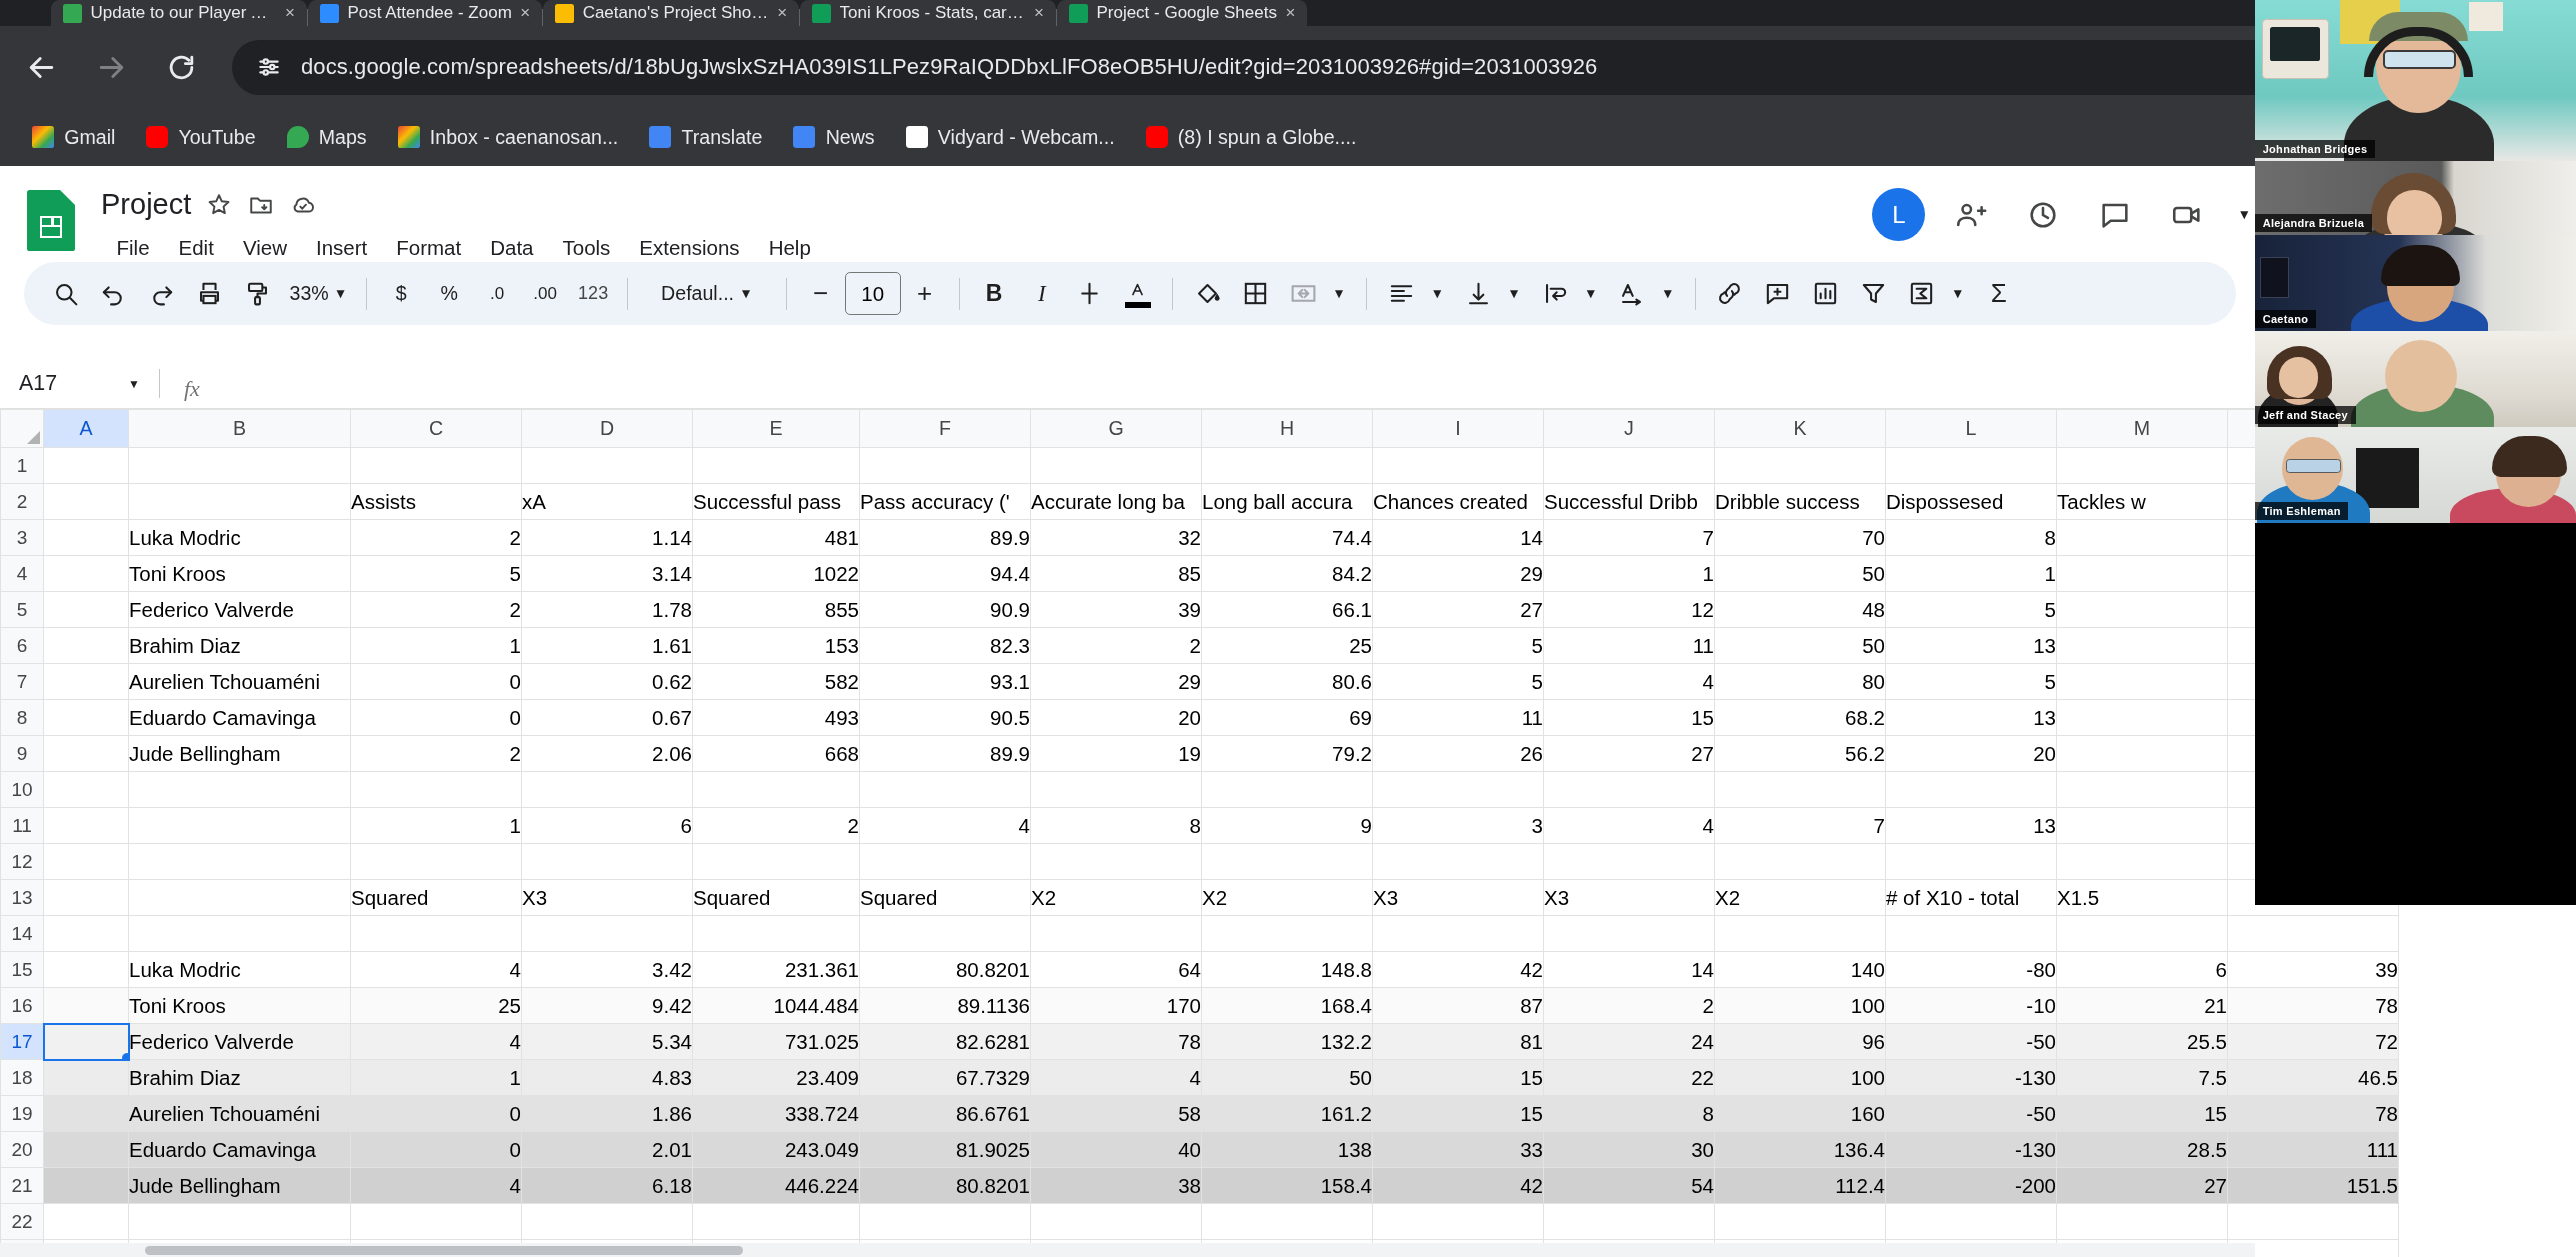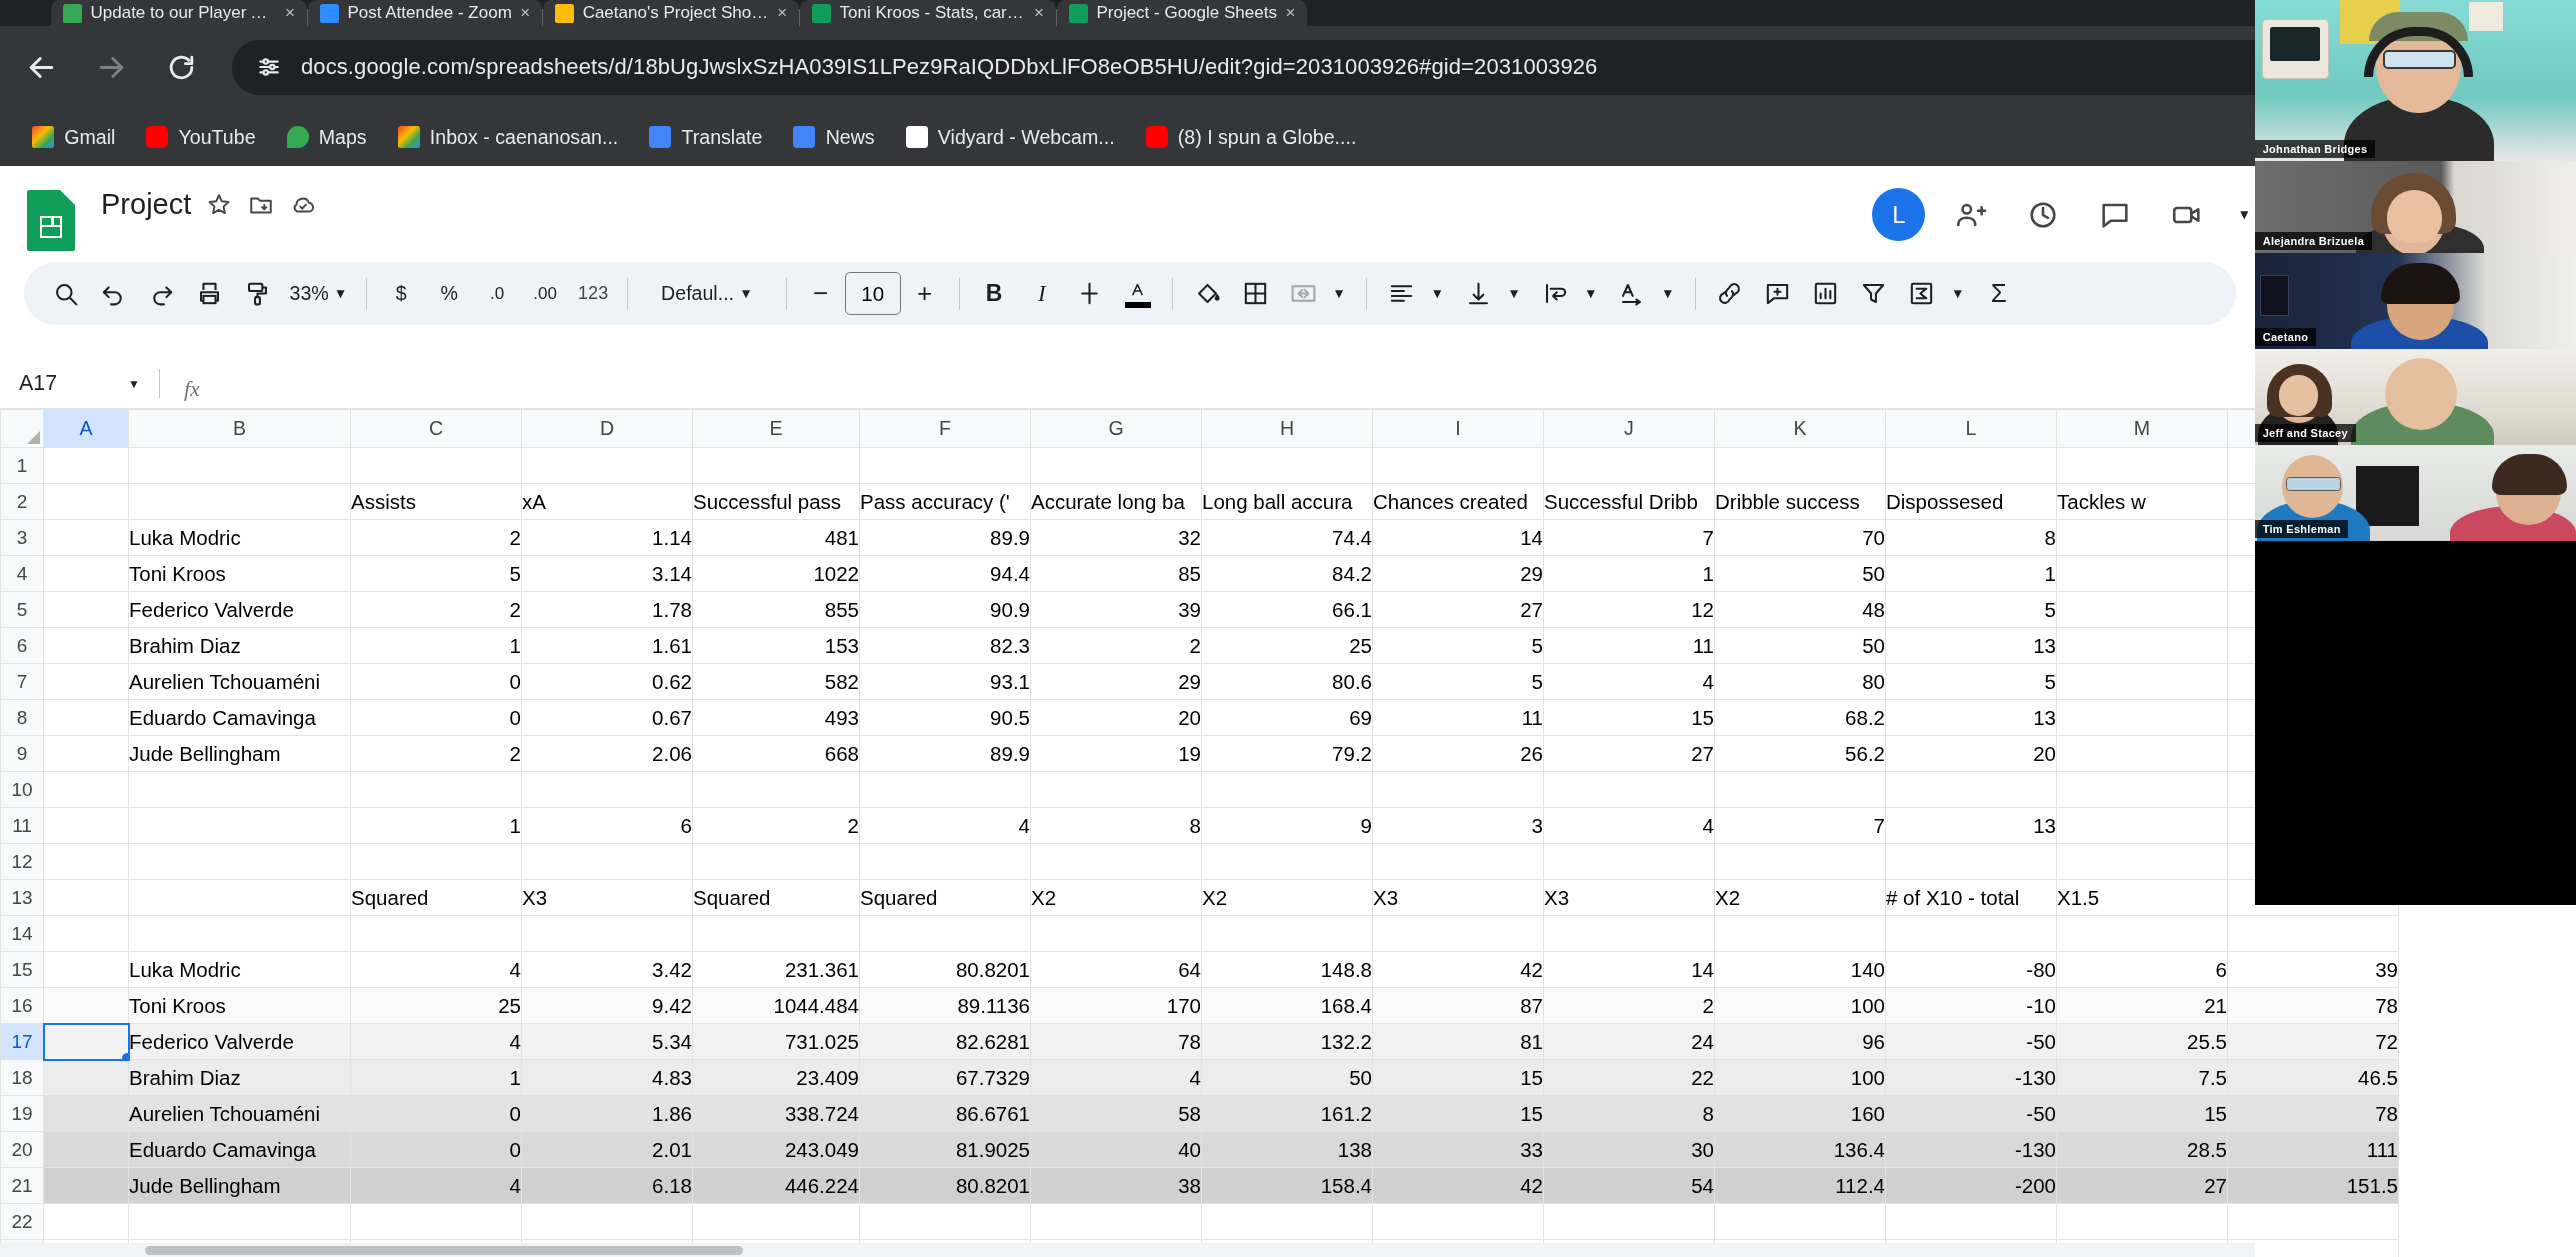--- a/index.html
+++ b/index.html
@@ -340,20 +340,31 @@
             </svg>
         </span>
         <span class="title-icon">
           <svg viewBox="0 0 24 24">
               <path d="M7 18h10a4 4 0 0 0 .5-8 6 6 0 0 0-11.6 1.6A3.5 3.5 0 0 0 7 18z" stroke-linejoin="round"></path>
               <path d="M9.5 13.5l1.8 1.8 3.4-3.6" stroke-linecap="round"></path>
             </svg>
         </span>
       </div>
 
+      <div class="menubar">
+        <span class="menu-item">File</span>
+        <span class="menu-item">Edit</span>
+        <span class="menu-item">View</span>
+        <span class="menu-item">Insert</span>
+        <span class="menu-item">Format</span>
+        <span class="menu-item">Data</span>
+        <span class="menu-item">Tools</span>
+        <span class="menu-item">Extensions</span>
+        <span class="menu-item">Help</span>
+      </div>
 
       <div class="hdr-right">
         <div class="avatar-l">L</div>
         <div class="hdr-btn">
           <svg viewBox="0 0 24 24">
               <circle cx="9" cy="8" r="3"></circle>
               <path d="M3 19c0-3.3 2.7-5 6-5s6 1.7 6 5" stroke-linecap="round"></path>
               <path d="M17 9h5M19.5 6.5v5" stroke-linecap="round"></path>
             </svg>
         </div>
@@ -978,21 +989,21 @@
       <div style="position:absolute;left:85px;top:0;width:60px;height:44px;background:#e6cf4a"></div>
       <div style="position:absolute;left:214px;top:1.7px;width:34px;height:29px;background:#f0e9dd"></div>
       <div class="vbody" style="left:89px;top:96px;width:150px;height:68px;background:#2b2b2b"></div>
       <div class="vhead" style="left:121px;top:20.5px;width:85px;height:92px;background:#e3b99a"></div>
       <div style="position:absolute;left:114px;top:12px;width:99px;height:29px;background:#7c8b66;border-radius:43px 43px 0 0"></div>
       <div style="position:absolute;left:109px;top:27px;width:109px;height:50px;border:9.4px solid #1d1d1d;border-radius:51px 51px 0 0;border-bottom:none"></div>
       <div style="position:absolute;left:128px;top:50px;width:73px;height:19px;border:2.6px solid #3a3a3a;border-radius:5.1px;background:#cfe3ef"></div>
       <div class="vname">Johnathan Bridges</div>
     </div>
 
-    <div class="vtile" style="height:92px;background:#0f766e">
+    <div class="vtile" style="height:74px;background:#0f766e">
       <div class="vbg" style="background:linear-gradient(90deg,#6d6d6d 0%,#5a5a5a 58%,#d8d6cf 62%,#efeeea 100%)"></div>
       <div class="vbody" style="left:101px;top:61px;width:128px;height:38px;background:#2f2f2f"></div>
       <div class="vhead" style="left:126px;top:19px;width:65px;height:75px;background:#e0b79b"></div>
       <div style="position:absolute;left:116px;top:12px;width:85px;height:61px;background:#6a4b33;border-radius:44px 44px 13.7px 13.7px"></div>
       <div style="position:absolute;left:132px;top:29px;width:55px;height:53px;background:#e8c1a3;border-radius:34px 34px 29px 29px"></div>
       <div class="vname">Alejandra Brizuela</div>
     </div>
 
     <div class="vtile" style="height:96px;background:#1d2a44">
       <div class="vbg" style="background:linear-gradient(90deg,#18233a 0%,#253354 45%,#dcdcd8 72%,#f0efe9 100%)"></div>

